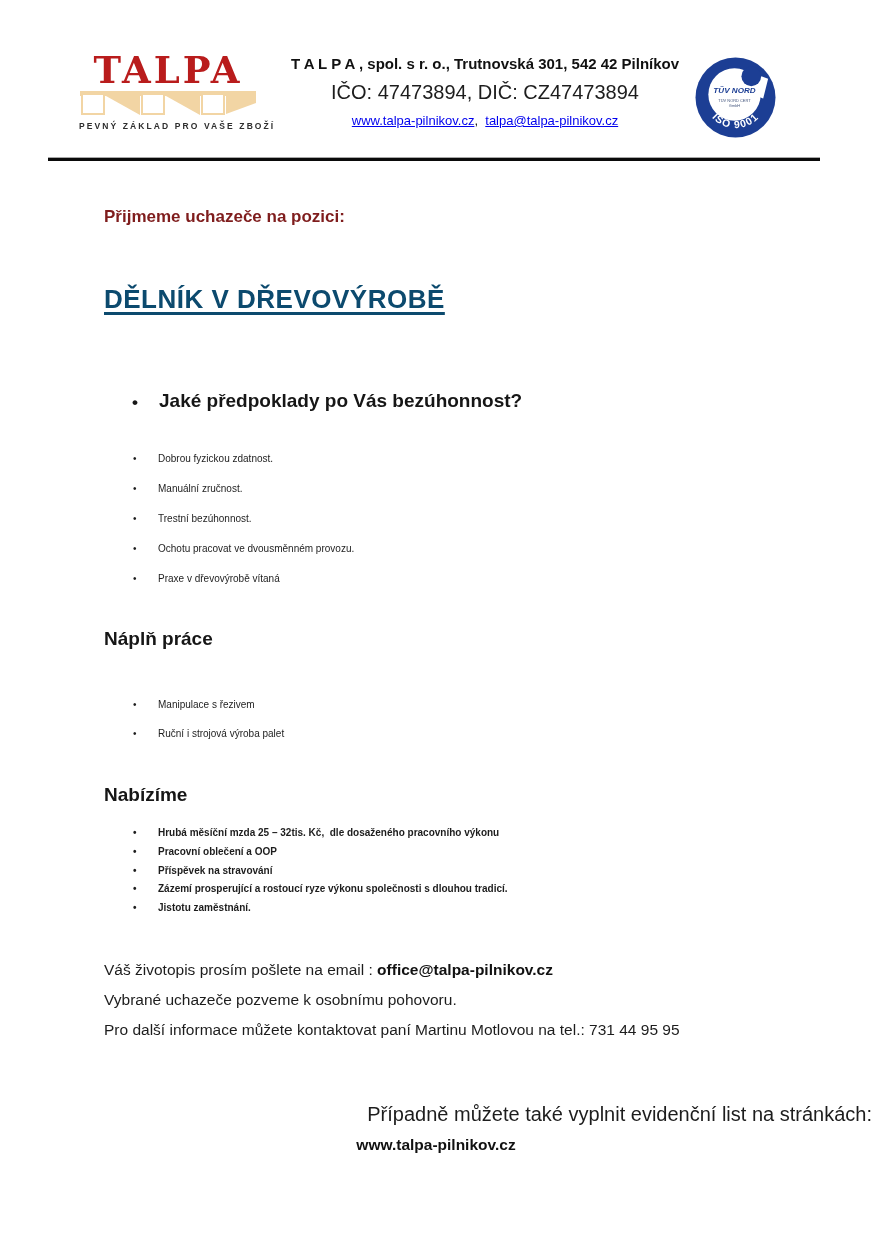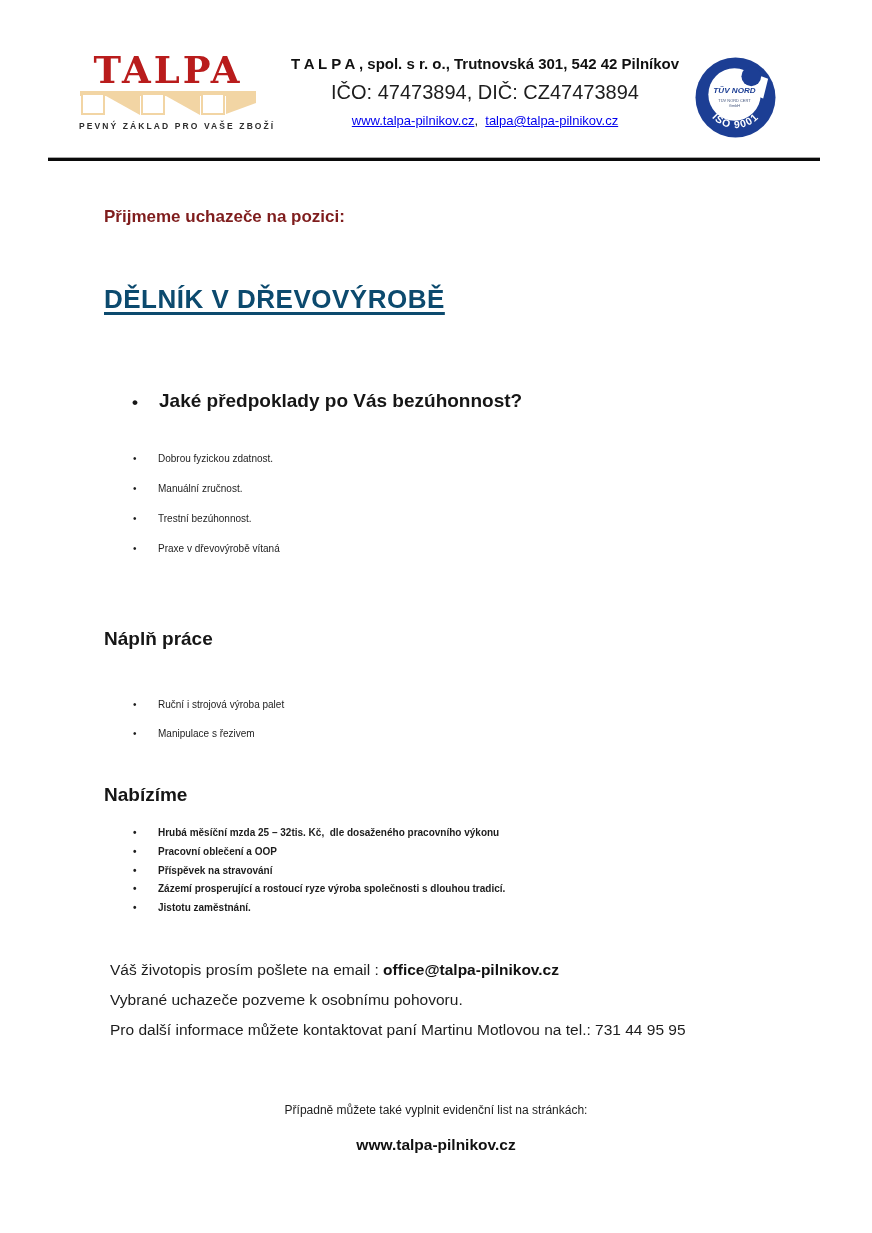--- a/index.html
+++ b/index.html
@@ -60,25 +60,25 @@
   ul.doc-list li { position:relative; padding-left:26px; font-size:10px; color:#1d1d1d; }
   ul.doc-list li::before { content:"•"; position:absolute; left:1px; }
   #req-list    { left:132px; top:444px; }
   #req-list li { line-height:30px; }
   #duties-list    { left:132px; top:690px; }
   #duties-list li { line-height:29px; }
   #offer-list    { left:132px; top:824px; }
   #offer-list li { line-height:18.8px;font-weight:bold; }
 
   .contact { position:absolute; left:104px; top:961px; font-size:15.5px; }
-  .contact p { margin:0 0 13px 6px; line-height:17px; }
+  .contact p { margin:0 0 13px 0; line-height:17px; }
   .contact .email-strong { font-weight:bold; color:#111; }
 
   .footer-note {
-    position:absolute; left:0; top:1103px; width:872px; text-align:center; font-size:12px;
+    position:absolute; left:0; top:1103px; width:872px; text-align:right; font-size:20px;
   }
   .footer-site {
     position:absolute; left:0; top:1136px; width:872px; text-align:center;
     font-size:15.5px; font-weight:bold; color:#111;
   }
 </style>
 </head>
 <body>
 
 <div class="page">
@@ -131,35 +131,36 @@
   <div class="rule"></div>
 
   <div class="intro">Přijmeme uchazeče na pozici:</div>
   <div class="pos-title">DĚLNÍK V DŘEVOVÝROBĚ</div>
 
   <div class="bullet-heading">Jaké předpoklady po Vás bezúhonnost?</div>
   <ul class="doc-list" id="req-list">
     <li>Dobrou fyzickou zdatnost.</li>
     <li>Manuální zručnost.</li>
     <li>Trestní bezúhonnost.</li>
+    <li>Ochotu pracovat ve dvousměnném provozu.</li>
     <li>Praxe v dřevovýrobě vítaná</li>
   </ul>
 
   <div class="section-heading" id="duties-heading">Náplň práce</div>
   <ul class="doc-list" id="duties-list">
+    <li>Manipulace s řezivem</li>
     <li>Ruční i strojová výroba palet</li>
-    <li>Manipulace s řezivem</li>
   </ul>
 
   <div class="section-heading" id="offer-heading">Nabízíme</div>
   <ul class="doc-list" id="offer-list">
     <li>Hrubá měsíční mzda 25 – 32tis. Kč,&nbsp; dle dosaženého pracovního výkonu</li>
     <li>Pracovní oblečení a OOP</li>
     <li>Příspěvek na stravování</li>
-    <li>Zázemí prosperující a rostoucí ryze výroba společnosti s dlouhou tradicí.</li>
+    <li>Zázemí prosperující a rostoucí ryze výkonu společnosti s dlouhou tradicí.</li>
     <li>Jistotu zaměstnání.</li>
   </ul>
 
   <div class="contact">
     <p><span>Váš životopis prosím pošlete na email : </span><span class="email-strong">office@talpa-pilnikov.cz</span></p>
     <p>Vybrané uchazeče pozveme k osobnímu pohovoru.</p>
     <p>Pro další informace můžete kontaktovat paní Martinu Motlovou na tel.: 731 44 95 95</p>
   </div>
 
   <div class="footer-note">Případně můžete také vyplnit evidenční list na stránkách:</div>

